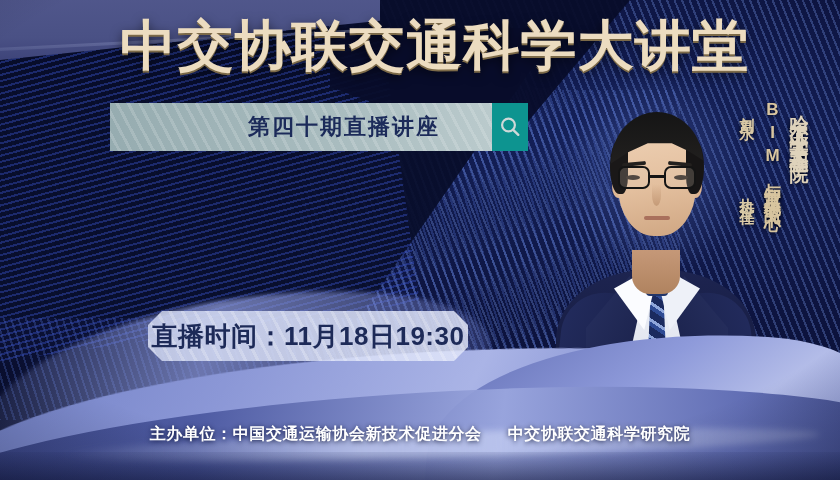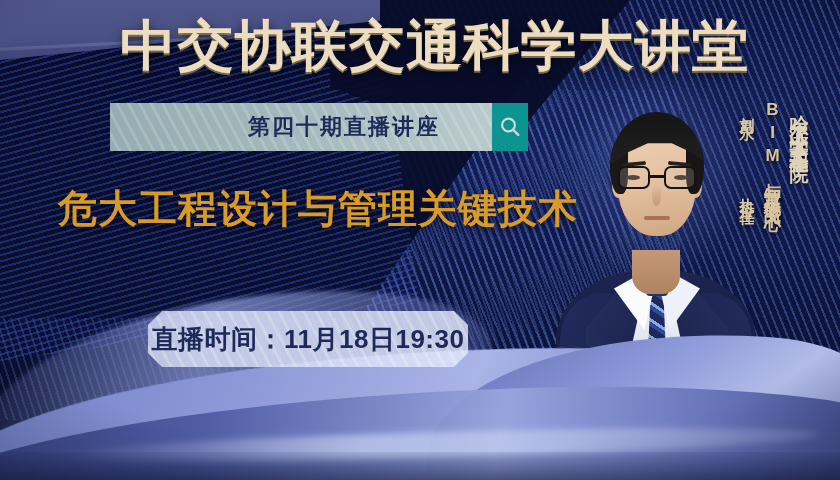--- a/index.html
+++ b/index.html
@@ -274,21 +274,21 @@
   
   .topic{
     position:absolute; left:58px; top:186px; width:560px;
     font-size:39px; line-height:46px; font-weight:bold;
     color:#d89a28; letter-spacing:1px; white-space:nowrap;
     text-shadow:0 2px 6px rgba(0,0,0,.55);
   }
 
   
   .time-pill{
-    position:absolute; left:148px; top:311px; width:320px; height:56px;
+    position:absolute; left:148px; top:311px; width:320px; height:50px;
     background:linear-gradient(100deg, rgba(214,221,244,.80) 0%, rgba(198,207,238,.72) 45%, rgba(226,231,250,.82) 100%);
     background-image:
       repeating-linear-gradient(62deg, rgba(255,255,255,.00) 0 8px, rgba(255,255,255,.22) 8px 11px),
       linear-gradient(100deg, rgba(214,221,244,.80), rgba(226,231,250,.82));
     clip-path:polygon(14px 0, calc(100% - 14px) 0, 100% 14px, 100% calc(100% - 14px),
                       calc(100% - 14px) 100%, 14px 100%, 0 calc(100% - 14px), 0 14px);
     display:flex; align-items:center; justify-content:center;
     box-shadow:0 0 18px rgba(150,170,230,.25);
   }
   .time-text{
@@ -403,25 +403,27 @@
     <div class="search-btn">
       <span>
         <svg width="24" height="24" viewBox="0 0 24 24" fill="none">
           <circle cx="10.5" cy="10" r="6.4" stroke="#cfd8d8" stroke-width="2.2"></circle>
           <line x1="15.2" y1="14.8" x2="20.3" y2="19.8" stroke="#cfd8d8" stroke-width="2.4" stroke-linecap="round"></line>
         </svg>
       </span>
     </div>
   </div>
 
-  <div class="topic">危大工程设计与管理关键技术</div>
 
   <div class="time-pill">
     <span class="time-text">直播时间：11月18日19:30</span>
   </div>
 
   <div class="vcol vcol-org">哈尔滨工业大学土木工程学院</div>
   <div class="vcol vcol-center">BIM与智慧工地研究中心</div>
   <div class="vcol vcol-name">刘昌永</div>
   <div class="vcol vcol-role">执行主任</div>
 
+  <div class="footer">
+    <span>主办单位：</span><span>中国交通运输协会新技术促进分会</span><span class="gap"></span><span>中交协联交通科学研究院</span>
+  </div>
 
 </div>
 
 </body></html>

